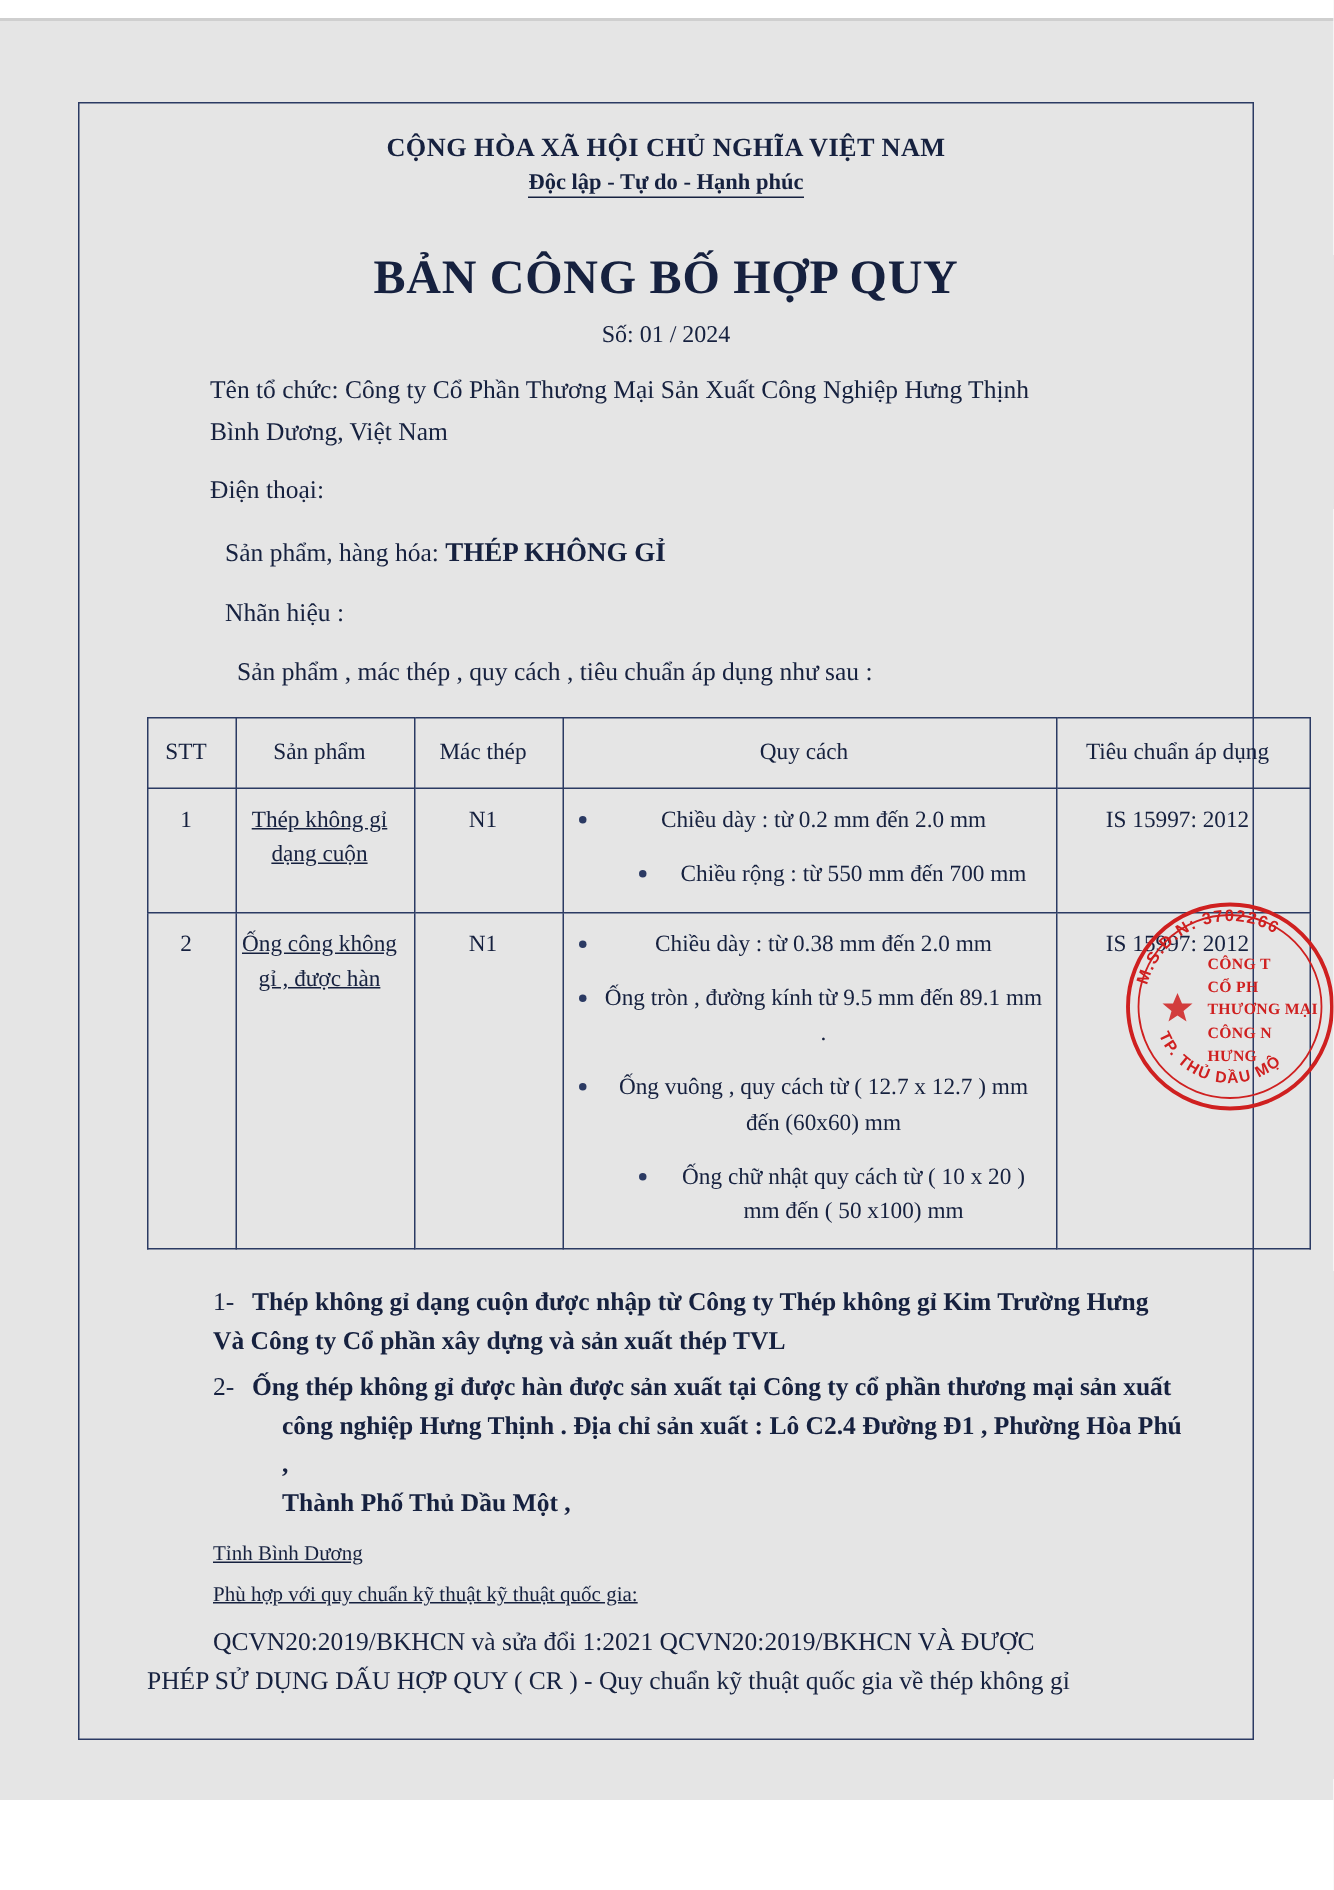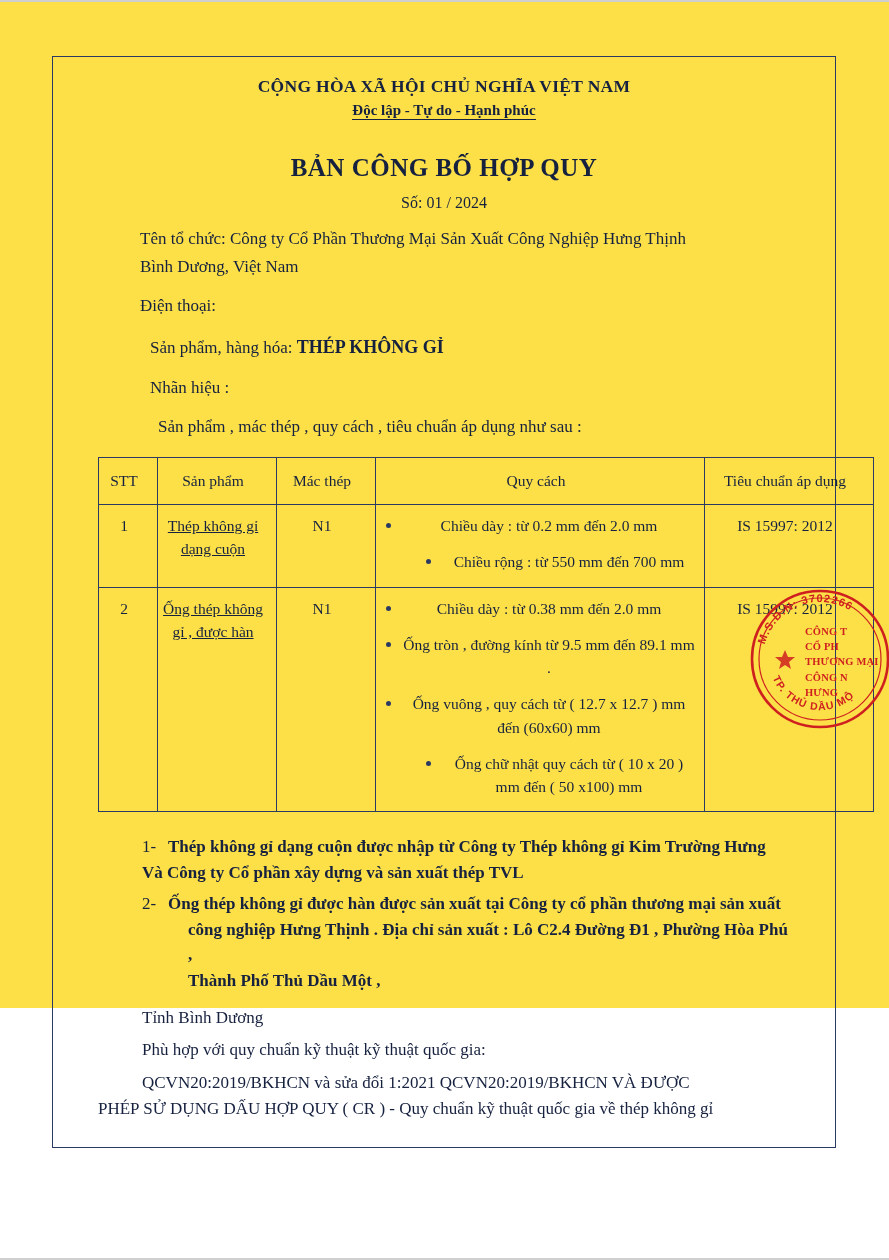--- a/index.html
+++ b/index.html
@@ -10,24 +10,24 @@
   body {
     width: 889px;
     height: 1260px;
     font-family: "Liberation Serif", serif;
     color: #16213f;
     position: relative;
     overflow: hidden;
   }
   .page {
     position: absolute;
-    left: 0; top: 0;
+    left: 0; top: 12px;
     width: 889px;
-    height: 1008px;
-    background: #fde047;
+    height: 1188px;
+    background: #e5e5e5;
   }
   .doc-frame {
     position: absolute;
     left: 52px;
     top: 56px;
     width: 784px;
     height: 1092px;
     border: 1.5px solid #2b3a63;
     box-sizing: border-box;
   }
@@ -53,21 +53,21 @@
     margin-top: 5px;
     color: #16213f;
   }
   .nation-sub span {
     border-bottom: 1.4px solid #16213f;
     padding-bottom: 1px;
   }
   .doc-title {
     text-align: center;
     font-weight: bold;
-    font-size: 25px;
+    font-size: 32px;
     margin-top: 35px;
     letter-spacing: .5px;
   }
   .doc-number {
     text-align: center;
     font-size: 16px;
     margin-top: 12px;
   }
   .field-line {
     font-size: 17px;
@@ -138,24 +138,25 @@
   .note-num {
     flex: 0 0 auto;
     width: 26px;
   }
   .note-body { flex: 1 1 auto; }
   .note-body .cont { display: block; font-weight: bold; }
   .note2 .note-body .cont { padding-left: 20px; }
   .note1 .note-body .cont { padding-left: 0; }
 
   .tail-line {
-    font-size: 17px;
+    font-size: 14px;
     line-height: 1.5;
     padding-left: 44px;
     margin-top: 6px;
+    text-decoration: underline;
   }
   .tail-justify {
     font-size: 17px;
     line-height: 1.5;
     margin-top: 8px;
     text-align: justify;
     padding-left: 44px;
   }
   .tail-justify .l1 { display: block; text-align: justify; }
   .tail-justify .l2 { display: block; margin-left: -44px; }
@@ -235,21 +236,21 @@
           <td class="c-spec">
             <ul class="bullets">
               <li>Chiều dày : từ 0.2 mm đến 2.0 mm</li>
               <li>Chiều rộng : từ 550 mm đến 700 mm</li>
             </ul>
           </td>
           <td class="c-std">IS 15997: 2012</td>
         </tr>
         <tr>
           <td class="c-stt center">2</td>
-          <td class="c-prod justify">Ống thép không gỉ , được hàn</td>
+          <td class="c-prod justify">Ống công không gỉ , được hàn</td>
           <td class="c-mac center">N1</td>
           <td class="c-spec">
             <ul class="bullets">
               <li>Chiều dày : từ 0.38 mm đến 2.0 mm</li>
               <li>Ống tròn , đường kính từ 9.5 mm đến 89.1 mm .</li>
               <li>Ống vuông , quy cách từ ( 12.7 x 12.7 ) mm đến (60x60) mm</li>
               <li>Ống chữ nhật quy cách từ ( 10 x 20 ) mm đến ( 50 x100) mm</li>
             </ul>
           </td>
           <td class="c-std">IS 15997: 2012</td>

